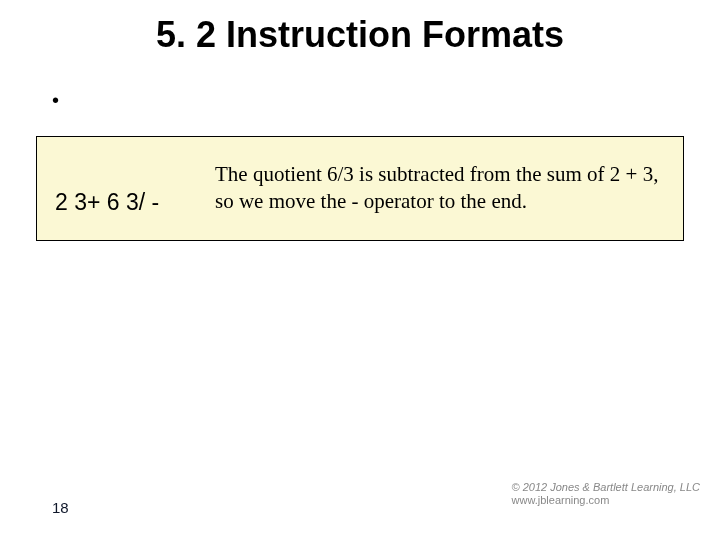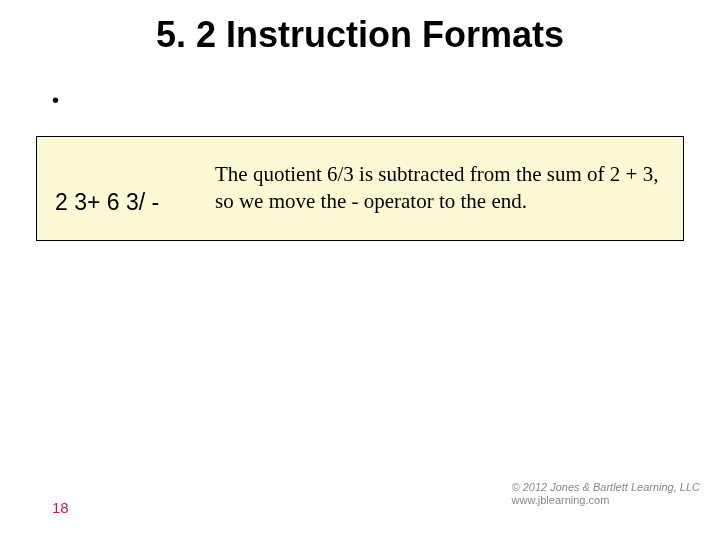--- a/index.html
+++ b/index.html
@@ -56,21 +56,21 @@
     font-size: 21px;
     font-family: Liberation Serif, serif;
     color: #000;
     line-height: 1.3;
   }
   .page-num {
     position: absolute;
     left: 52px;
     bottom: 24px;
     font-size: 15px;
-    color: #be185d;
+    color: #0f172a;
   }
   .copyright {
     position: absolute;
     right: 20px;
     bottom: 32px;
     text-align: left;
     font-size: 11px;
     color: #888;
     line-height: 1.25;
     font-family: Arial, sans-serif;

